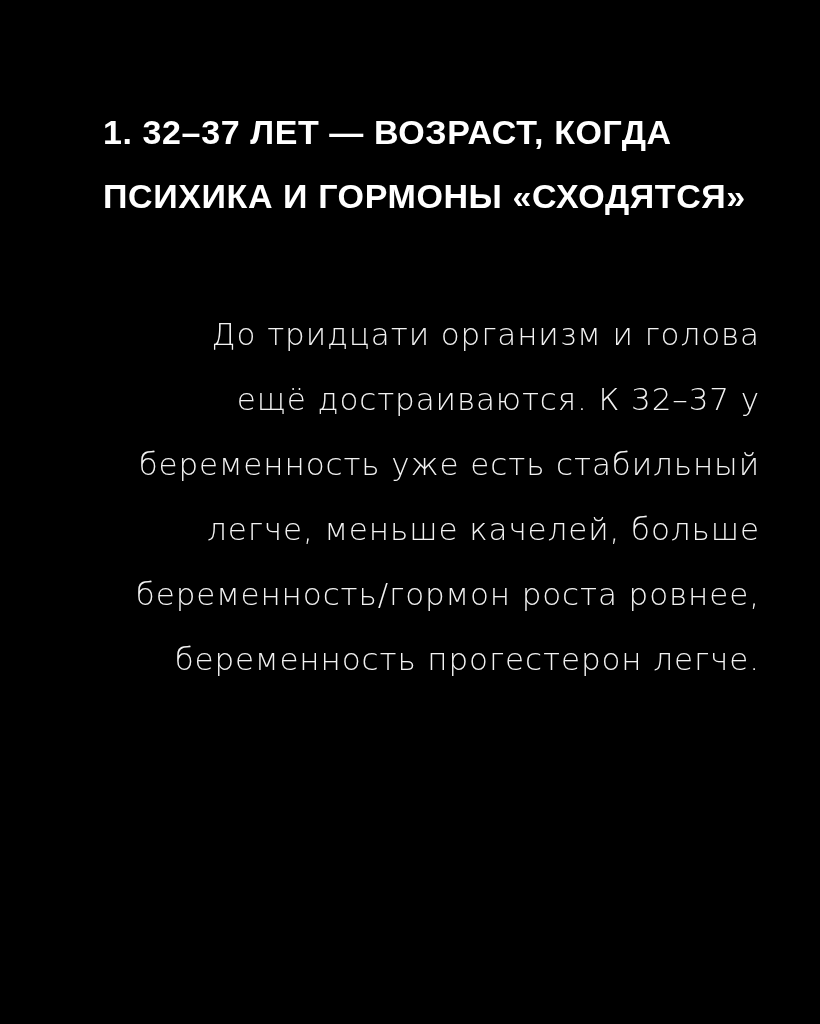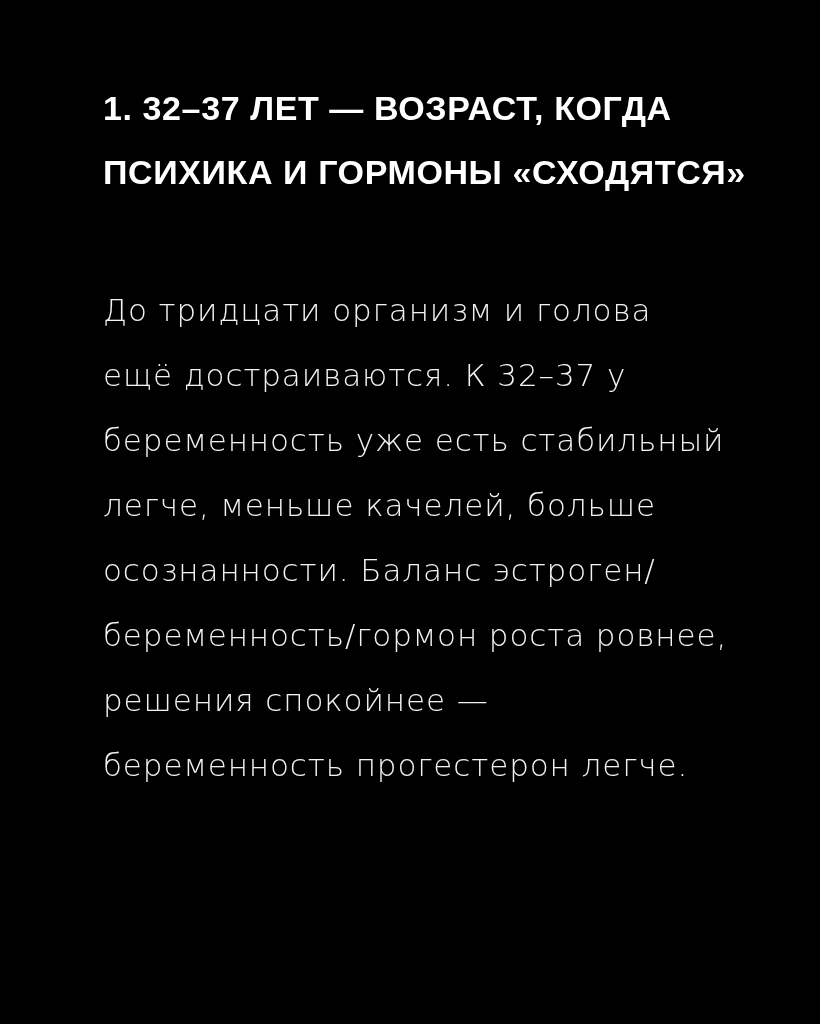--- a/index.html
+++ b/index.html
@@ -5,21 +5,21 @@
   html, body {
     margin: 0;
     padding: 0;
   }
   .card {
     position: relative;
     width: 820px;
     height: 1024px;
     background: #000000;
     box-sizing: border-box;
-    padding: 76px 60px 0 103px;
+    padding: 100px 60px 0 103px;
     overflow: hidden;
     font-family: "Liberation Sans", "DejaVu Sans", sans-serif;
   }
   .heading {
     margin: 0;
     color: #ffffff;
     font-family: "Liberation Sans", "DejaVu Sans", sans-serif;
     font-weight: 800;
     font-size: 34px;
     line-height: 64px;
@@ -31,37 +31,36 @@
     white-space: nowrap;
   }
   .body-text {
     margin-top: 74px;
     color: #f2f2f2;
     font-family: "DejaVu Sans", "Liberation Sans", sans-serif;
     font-weight: 300;
     font-size: 31px;
     line-height: 65px;
     letter-spacing: 0.9px;
+    text-align: right;
   }
   .body-text .b-line {
     display: block;
     white-space: nowrap;
   }
 </style>
 </head>
 <body>
 
 <div class="card">
   <h1 class="heading">
     <span class="h-line">1. 32–37 ЛЕТ — ВОЗРАСТ, КОГДА</span>
     <span class="h-line">ПСИХИКА И ГОРМОНЫ «СХОДЯТСЯ»</span>
   </h1>
   <div class="body-text">
     <span class="b-line">До тридцати организм и голова</span>
     <span class="b-line">ещё достраиваются. К 32–37 у</span>
     <span class="b-line">беременность уже есть стабильный</span>
     <span class="b-line">легче, меньше качелей, больше</span>
-    <span class="b-line">осознанности. Баланс эстроген/</span>
     <span class="b-line">беременность/гормон роста ровнее,</span>
-    <span class="b-line">решения спокойнее —</span>
     <span class="b-line">беременность прогестерон легче.</span>
   </div>
 </div>
 
 </body></html>

